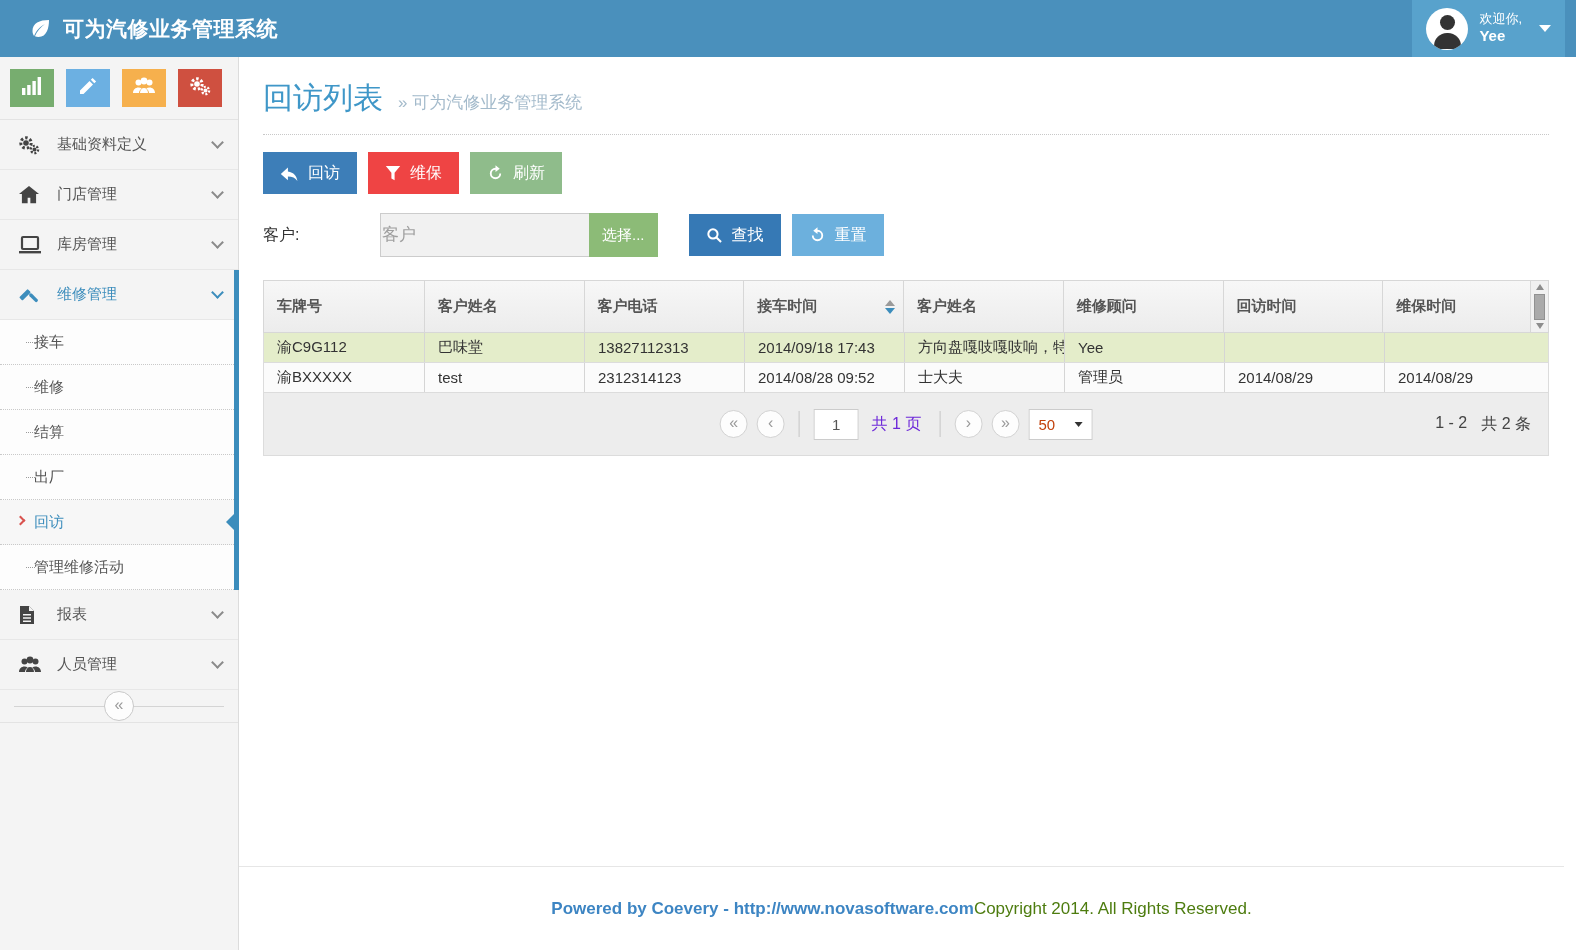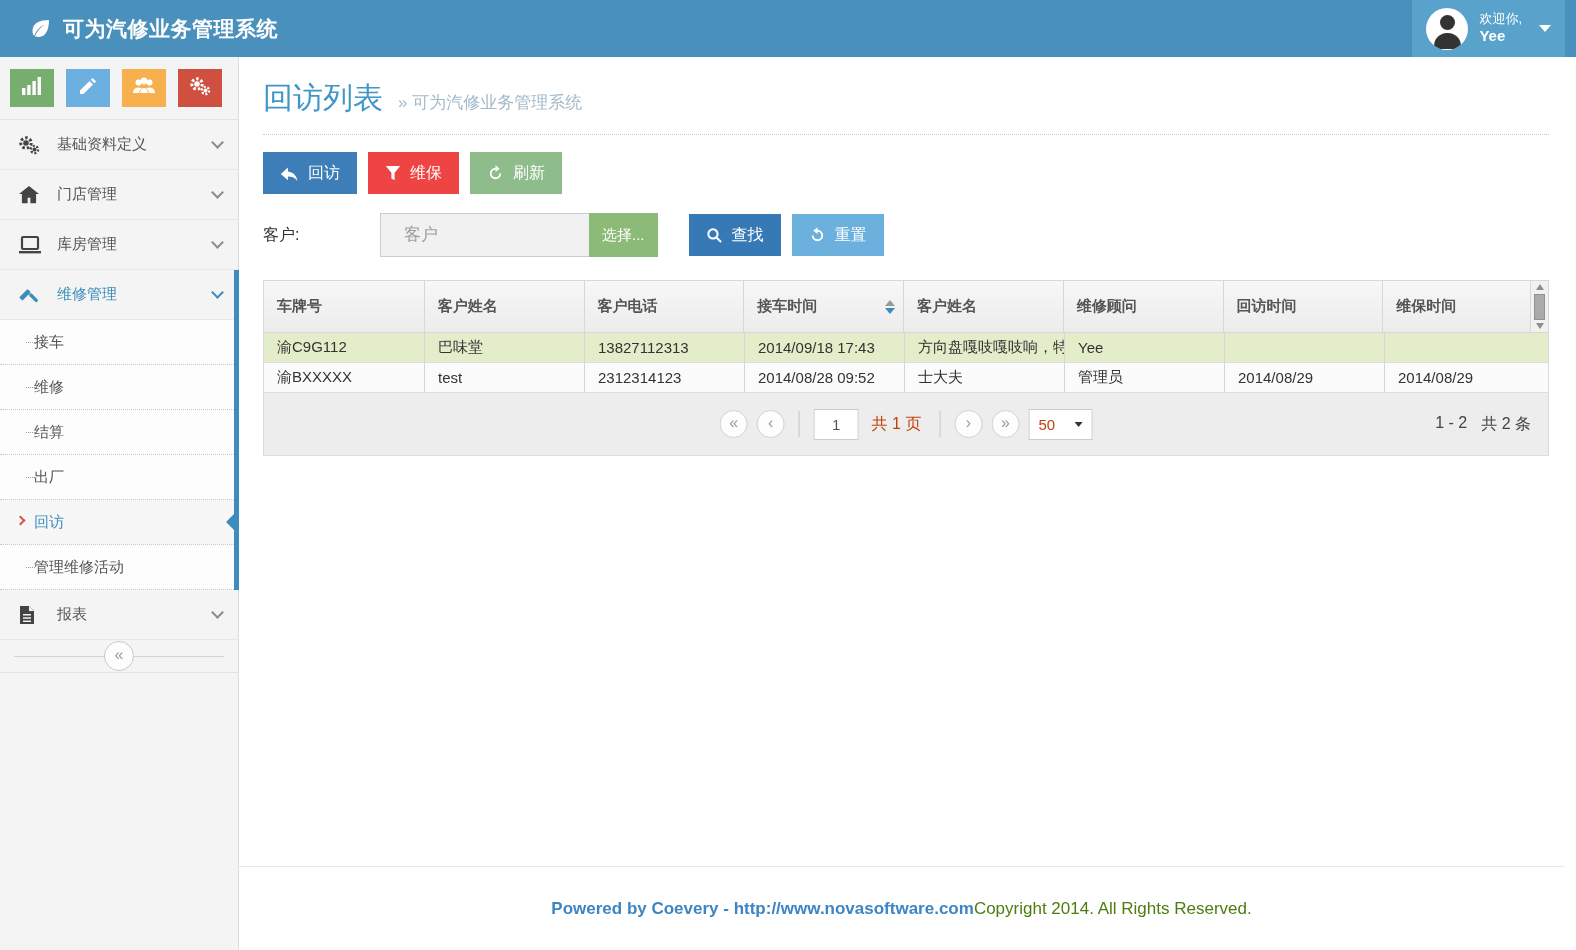--- a/index.html
+++ b/index.html
@@ -60,21 +60,21 @@
   .toolbar { padding:17px 27px 10px 24px; display:flex; gap:11px; }
   .btn { height:42px; padding:0 17px; display:inline-flex; align-items:center; gap:9px; color:#fff; font-size:16px; border:none; cursor:pointer; }
   .btn svg { display:block; }
   .btn-blue { background:#3d7eb8; }
   .btn-red  { background:#ef4444; }
   .btn-green{ background:#8fbc8b; }
 
   .filter-row { padding:9px 27px 23px 24px; display:flex; align-items:center; }
   .filter-label { width:117px; font-size:16px; color:#333; }
   .input-group { display:flex; }
-  .filter-input { width:209px; height:44px; background:#f1f1f1; border:1px solid #ccc; border-right:none; padding:0 23px; font-size:17px; color:#333; outline:none; }
+  .filter-input { width:209px; height:44px; background:#f1f1f1; border:1px solid #ccc; border-right:none; padding:0 1px; font-size:17px; color:#333; outline:none; }
   .filter-input::placeholder { color:#9e9e9e; }
   .btn-select { height:44px; background:#8cbb77; font-size:15px; padding:0 13px; }
   .btn-search { margin-left:31px; background:#3679b5; }
   .btn-reset  { margin-left:11px; background:#6cb0dd; }
 
   
   .grid { margin:0 27px 0 24px; }
   .grid-header { display:flex; background:linear-gradient(#f7f7f7,#ececec); border:1px solid #d7d7d7; height:53px; }
   .gh-cell { display:flex; align-items:center; padding:0 13px; font-size:15px; font-weight:bold; color:#555; border-right:1px solid #d7d7d7; cursor:pointer; position:relative; }
   .gr-row { display:flex; border:1px solid #dcdcdc; border-top:none; height:30px; cursor:pointer; }
@@ -91,21 +91,21 @@
   .ss-up { width:0; height:0; border-left:4px solid transparent; border-right:4px solid transparent; border-bottom:6px solid #8d8d8d; cursor:pointer; }
   .ss-down { width:0; height:0; border-left:4px solid transparent; border-right:4px solid transparent; border-top:6px solid #8d8d8d; cursor:pointer; }
   .ss-thumb { width:11px; height:26px; background:#aaa; border:1px solid #919191; cursor:pointer; }
 
   
   .pager { display:flex; align-items:center; background:#ededed; border:1px solid #dcdcdc; border-top:none; height:63px; padding:0 17px; position:relative; }
   .pager-center { position:absolute; left:50%; transform:translateX(-50%); display:flex; align-items:center; gap:9px; }
   .pg-circle { width:28px; height:28px; border-radius:50%; background:#fdfdfd; border:1px solid #d2d2d2; color:#9a9a9a; display:flex; align-items:center; justify-content:center; font-size:16px; cursor:pointer; padding-bottom:2px; }
   .pg-sep { width:1px; height:26px; background:#c6c6c6; margin:0 5px; }
   .pg-input { width:45px; height:31px; border:1px solid #ccc; text-align:center; font-size:15px; color:#555; background:#fff; outline:none; }
-  .pg-info { font-size:16px; color:#c2410c; margin:16px 4px; }
+  .pg-info { font-size:16px; color:#6d28d9; margin:16px 4px; }
   .pg-select { width:64px; height:31px; border:1px solid #ccc; background:#fff; display:flex; align-items:center; justify-content:space-between; padding:0 9px; font-size:15px; color:#c2410c; cursor:pointer; }
   .pg-select .caret { width:0; height:0; border-left:4px solid transparent; border-right:4px solid transparent; border-top:5px solid #333; }
   .pager-right { margin-left:auto; font-size:16px; color:#444; display:flex; gap:14px; }
 
   
   .footer { position:absolute; bottom:0; left:0; right:12px; height:84px; border-top:1px solid #e6e6e6; display:flex; align-items:center; justify-content:center; font-size:17px; background:#fff; }
   .footer-link { color:#3d85c3; font-weight:bold; cursor:pointer; text-decoration:none; }
   .footer-copy { color:#4d7c0f; }
 </style>
 </head>
@@ -261,20 +261,32 @@
         <span class="nav-icon">
           <svg width="18" height="20" viewBox="0 0 18 20">
               <path fill="currentColor" d="M2 1h9l5 5v13H2z"></path>
               <path fill="#f4f4f4" d="M11 1l5 5h-5zM5 9h8v1.6H5zM5 12.2h8v1.6H5zM5 15.4h8v1.6H5z"></path>
             </svg>
         </span>
         <span class="nav-label">报表</span>
         <span class="chev"></span>
       </div>
 
+      <div class="nav-item">
+        <span class="nav-icon">
+          <svg width="24" height="20" viewBox="0 0 24 20" fill="currentColor">
+              <circle cx="6.5" cy="6.5" r="3"></circle>
+              <circle cx="17.5" cy="6.5" r="3"></circle>
+              <circle cx="12" cy="5" r="3.4"></circle>
+              <path d="M1 17c0-3.3 2.5-5.5 5.5-5.5 1.2 0 2.3.3 3.2 1-1.6 1.1-2.7 2.7-2.7 4.5H1zM23 17c0-3.3-2.5-5.5-5.5-5.5-1.2 0-2.3.3-3.2 1 1.6 1.1 2.7 2.7 2.7 4.5H23zM8 17c0-2.9 1.8-5 4-5s4 2.1 4 5z"></path>
+            </svg>
+        </span>
+        <span class="nav-label">人员管理</span>
+        <span class="chev"></span>
+      </div>
     </nav>
 
     <div class="collapse-row">
       <div class="line"></div>
       <div class="collapse-btn">«</div>
     </div>
   </aside>
 
   <main class="main">
     <div class="page-head">

